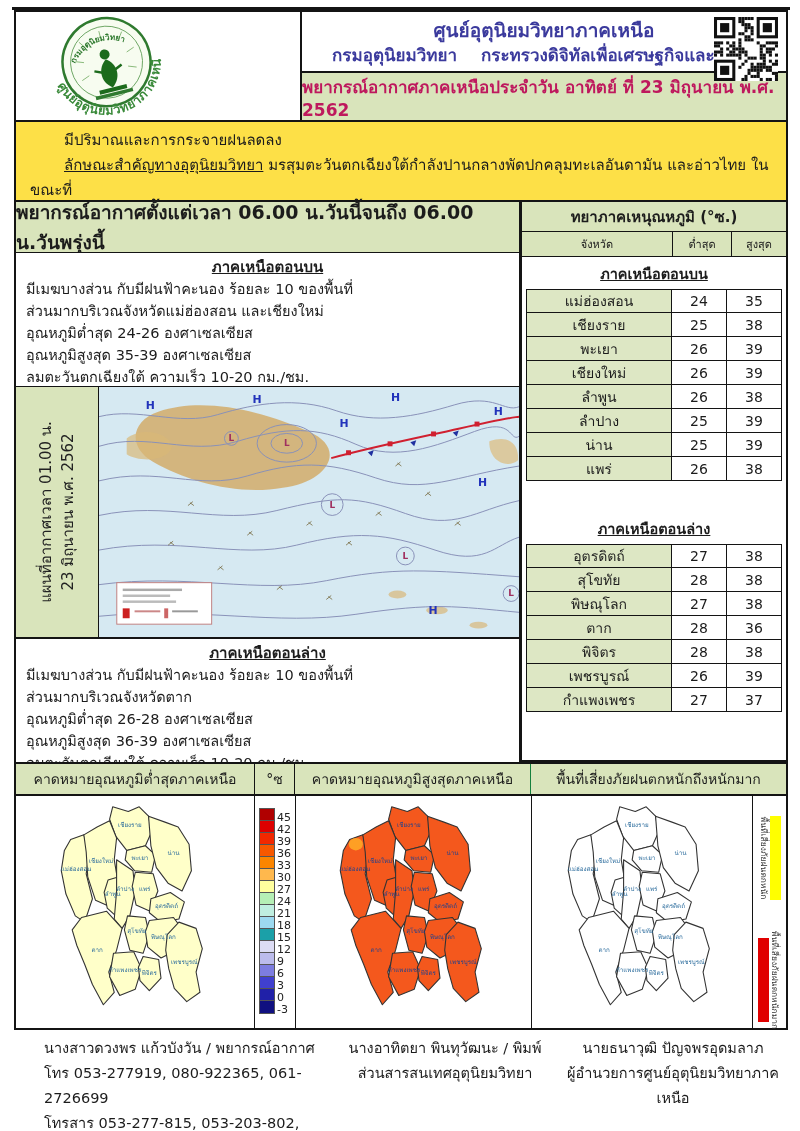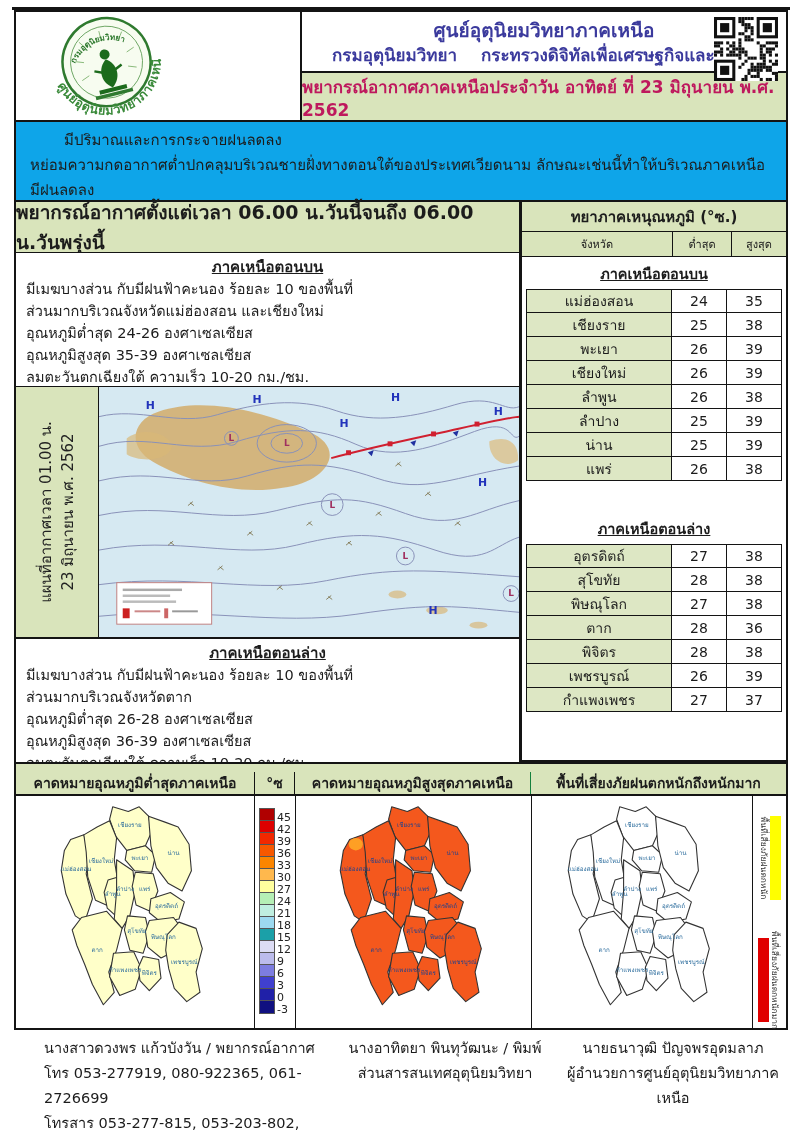--- a/index.html
+++ b/index.html
@@ -19,21 +19,21 @@
              display:flex;flex-direction:column;align-items:center;justify-content:center;background:#fff;}
   .title-line1{color:#3b3a9d;font-weight:bold;font-size:19px;line-height:26px;}
   .title-line2{color:#3b3a9d;font-weight:bold;font-size:17px;line-height:24px;display:flex;gap:24px;}
   .qr{position:absolute;right:8px;top:5px;width:64px;height:64px;}
   .banner{flex:1;border:2px solid #141414;border-left:none;border-top:none;
           display:flex;align-items:center;justify-content:center;
           background:#d9e4bb;font-weight:bold;font-size:17px;color:#be185d;}
 
   
   .summary{top:122px;left:14px;width:774px;height:80px;border:2px solid #141414;border-top:none;
-           background:#0ea5e9;padding:6px 14px 0 14px;box-sizing:border-box;font-size:15px;line-height:25px;}
+           background:#fde047;padding:6px 14px 0 14px;box-sizing:border-box;font-size:15px;line-height:25px;}
   .indent{text-indent:34px;}
   .usect{text-decoration:underline;}
 
   
   .main{top:202px;left:14px;width:774px;height:560px;display:flex;}
   .left-col{width:506px;display:flex;flex-direction:column;border-left:2px solid #141414;}
   .fc-header{height:50px;background:#d9e4bb;border-right:2px solid #141414;border-bottom:1px solid #141414;
              display:flex;align-items:center;justify-content:center;font-weight:bold;font-size:19px;}
   .fc-block{border-right:2px solid #141414;padding:3px 10px 0 10px;box-sizing:border-box;background:#fff;}
   .fc-upper{height:133px;}
@@ -62,21 +62,21 @@
   .tcell.prov{width:146px;background:#dde7c4;border:1px solid #141414;border-top:none;}
   .trow:first-child .tcell{border-top:1px solid #141414;}
   .tcell.num{width:55px;background:#fff;border:1px solid #141414;border-left:none;border-top:none;}
   .trow:first-child .tcell.num{border-top:1px solid #141414;}
   .tgap{height:33px;}
 
   
   .bottom{top:762px;left:14px;width:774px;height:268px;border:2px solid #141414;box-sizing:border-box;
           display:flex;flex-direction:column;background:#fff;}
   .bm-head{height:30px;display:flex;border-bottom:2px solid #141414;background:#d9e4bb;
-           font-weight:bold;font-size:14px;align-items:flex-end;}
+           font-weight:normal;font-size:14px;}
   .bm-head div{display:flex;align-items:center;justify-content:center;box-sizing:border-box;}
   .bm-h1{width:239px;border-right:1px solid #141414;}
   .bm-h2{width:40px;border-right:1px solid #141414;}
   .bm-h3{width:236px;border-right:1px solid #15803d;}
   .bm-h4{flex:1;}
   .bm-row{flex:1;display:flex;}
   .bm-map1{width:239px;border-right:1px solid #141414;}
   .bm-scale{width:40px;border-right:1px solid #141414;display:flex;align-items:center;justify-content:center;}
   .bm-map2{width:236px;border-right:1px solid #141414;}
   .bm-map3{flex:1;display:flex;}
@@ -283,20 +283,21 @@
             <rect x="1" y="15" width="5" height="5" fill="#fff"></rect>
             <rect x="2" y="16" width="3" height="3" fill="#111"></rect>
           </svg>
       </div>
       <div class="banner">พยากรณ์อากาศภาคเหนือประจำวัน อาทิตย์ ที่ 23  มิถุนายน พ.ศ. 2562</div>
     </div>
   </div>
 
   <div class="abs summary">
     <div class="indent">มีปริมาณและการกระจายฝนลดลง</div>
+    <div class="indent"><span class="usect">ลักษณะสำคัญทางอุตุนิยมวิทยา</span><span> มรสุมตะวันตกเฉียงใต้กำลังปานกลางพัดปกคลุมทะเลอันดามัน และอ่าวไทย ในขณะที่</span></div>
     <div>หย่อมความกดอากาศต่ำปกคลุมบริเวณชายฝั่งทางตอนใต้ของประเทศเวียดนาม ลักษณะเช่นนี้ทำให้บริเวณภาคเหนือมีฝนลดลง</div>
   </div>
 
   <div class="abs main">
     <div class="left-col">
       <div class="fc-header">พยากรณ์อากาศตั้งแต่เวลา 06.00 น.วันนี้จนถึง 06.00 น.วันพรุ่งนี้</div>
       <div class="fc-block fc-upper">
         <div class="fc-title">ภาคเหนือตอนบน</div>
         <div id="fc-upper-lines">
             <div class="fc-line">มีเมฆบางส่วน กับมีฝนฟ้าคะนอง ร้อยละ 10 ของพื้นที่</div>

